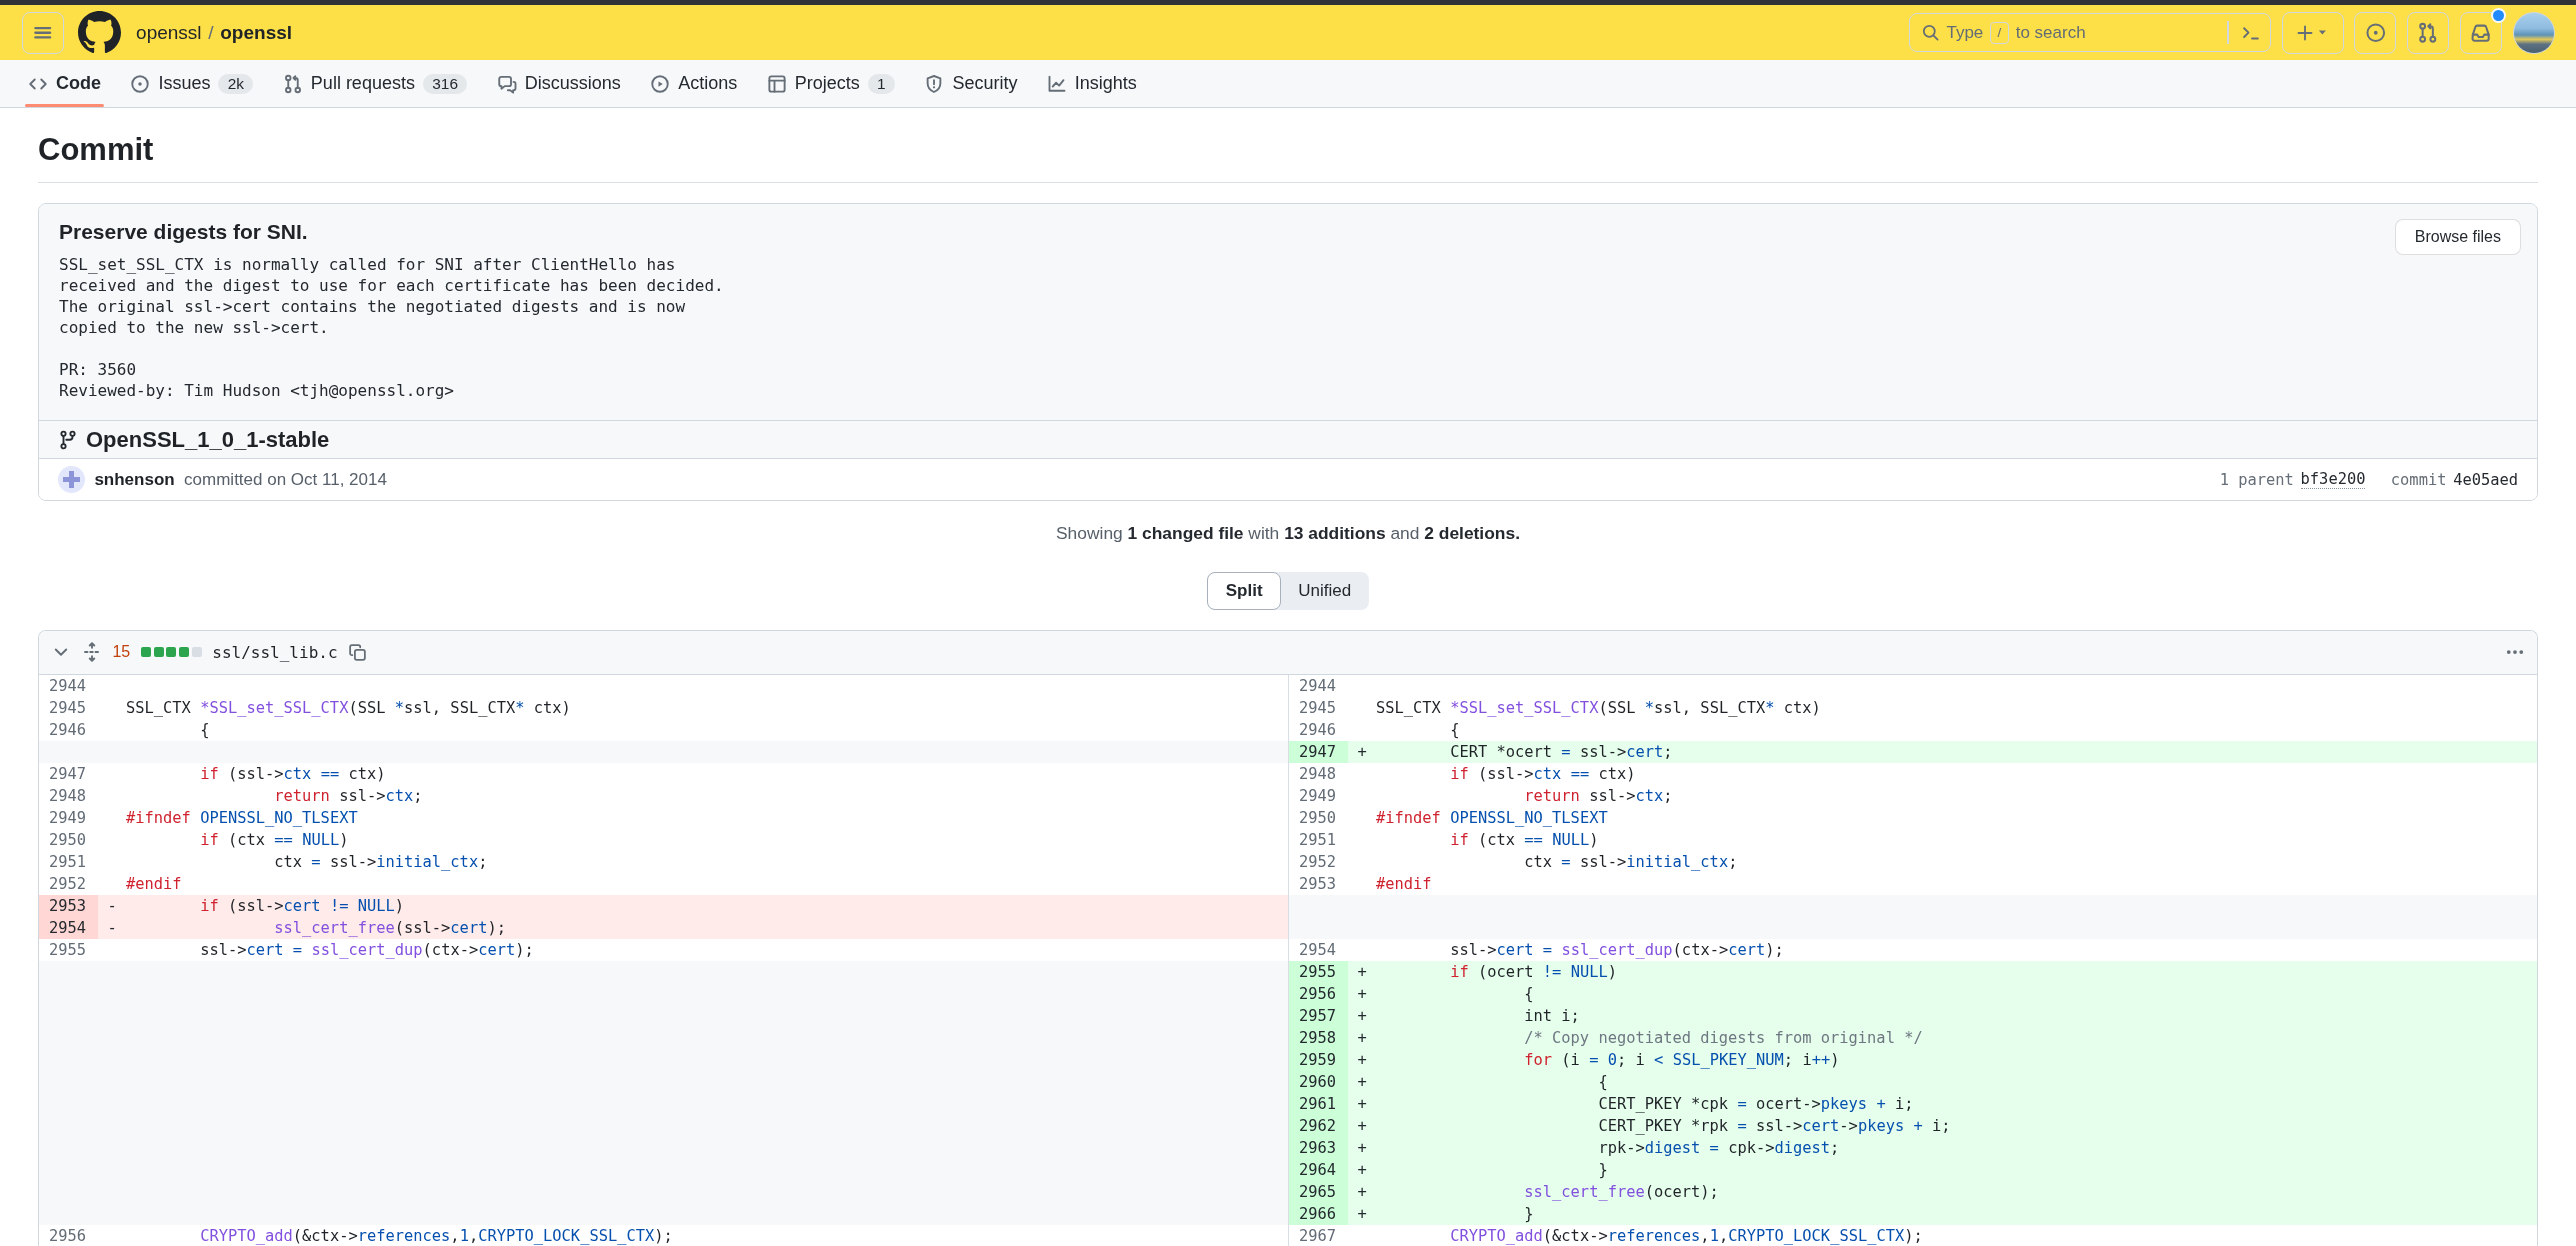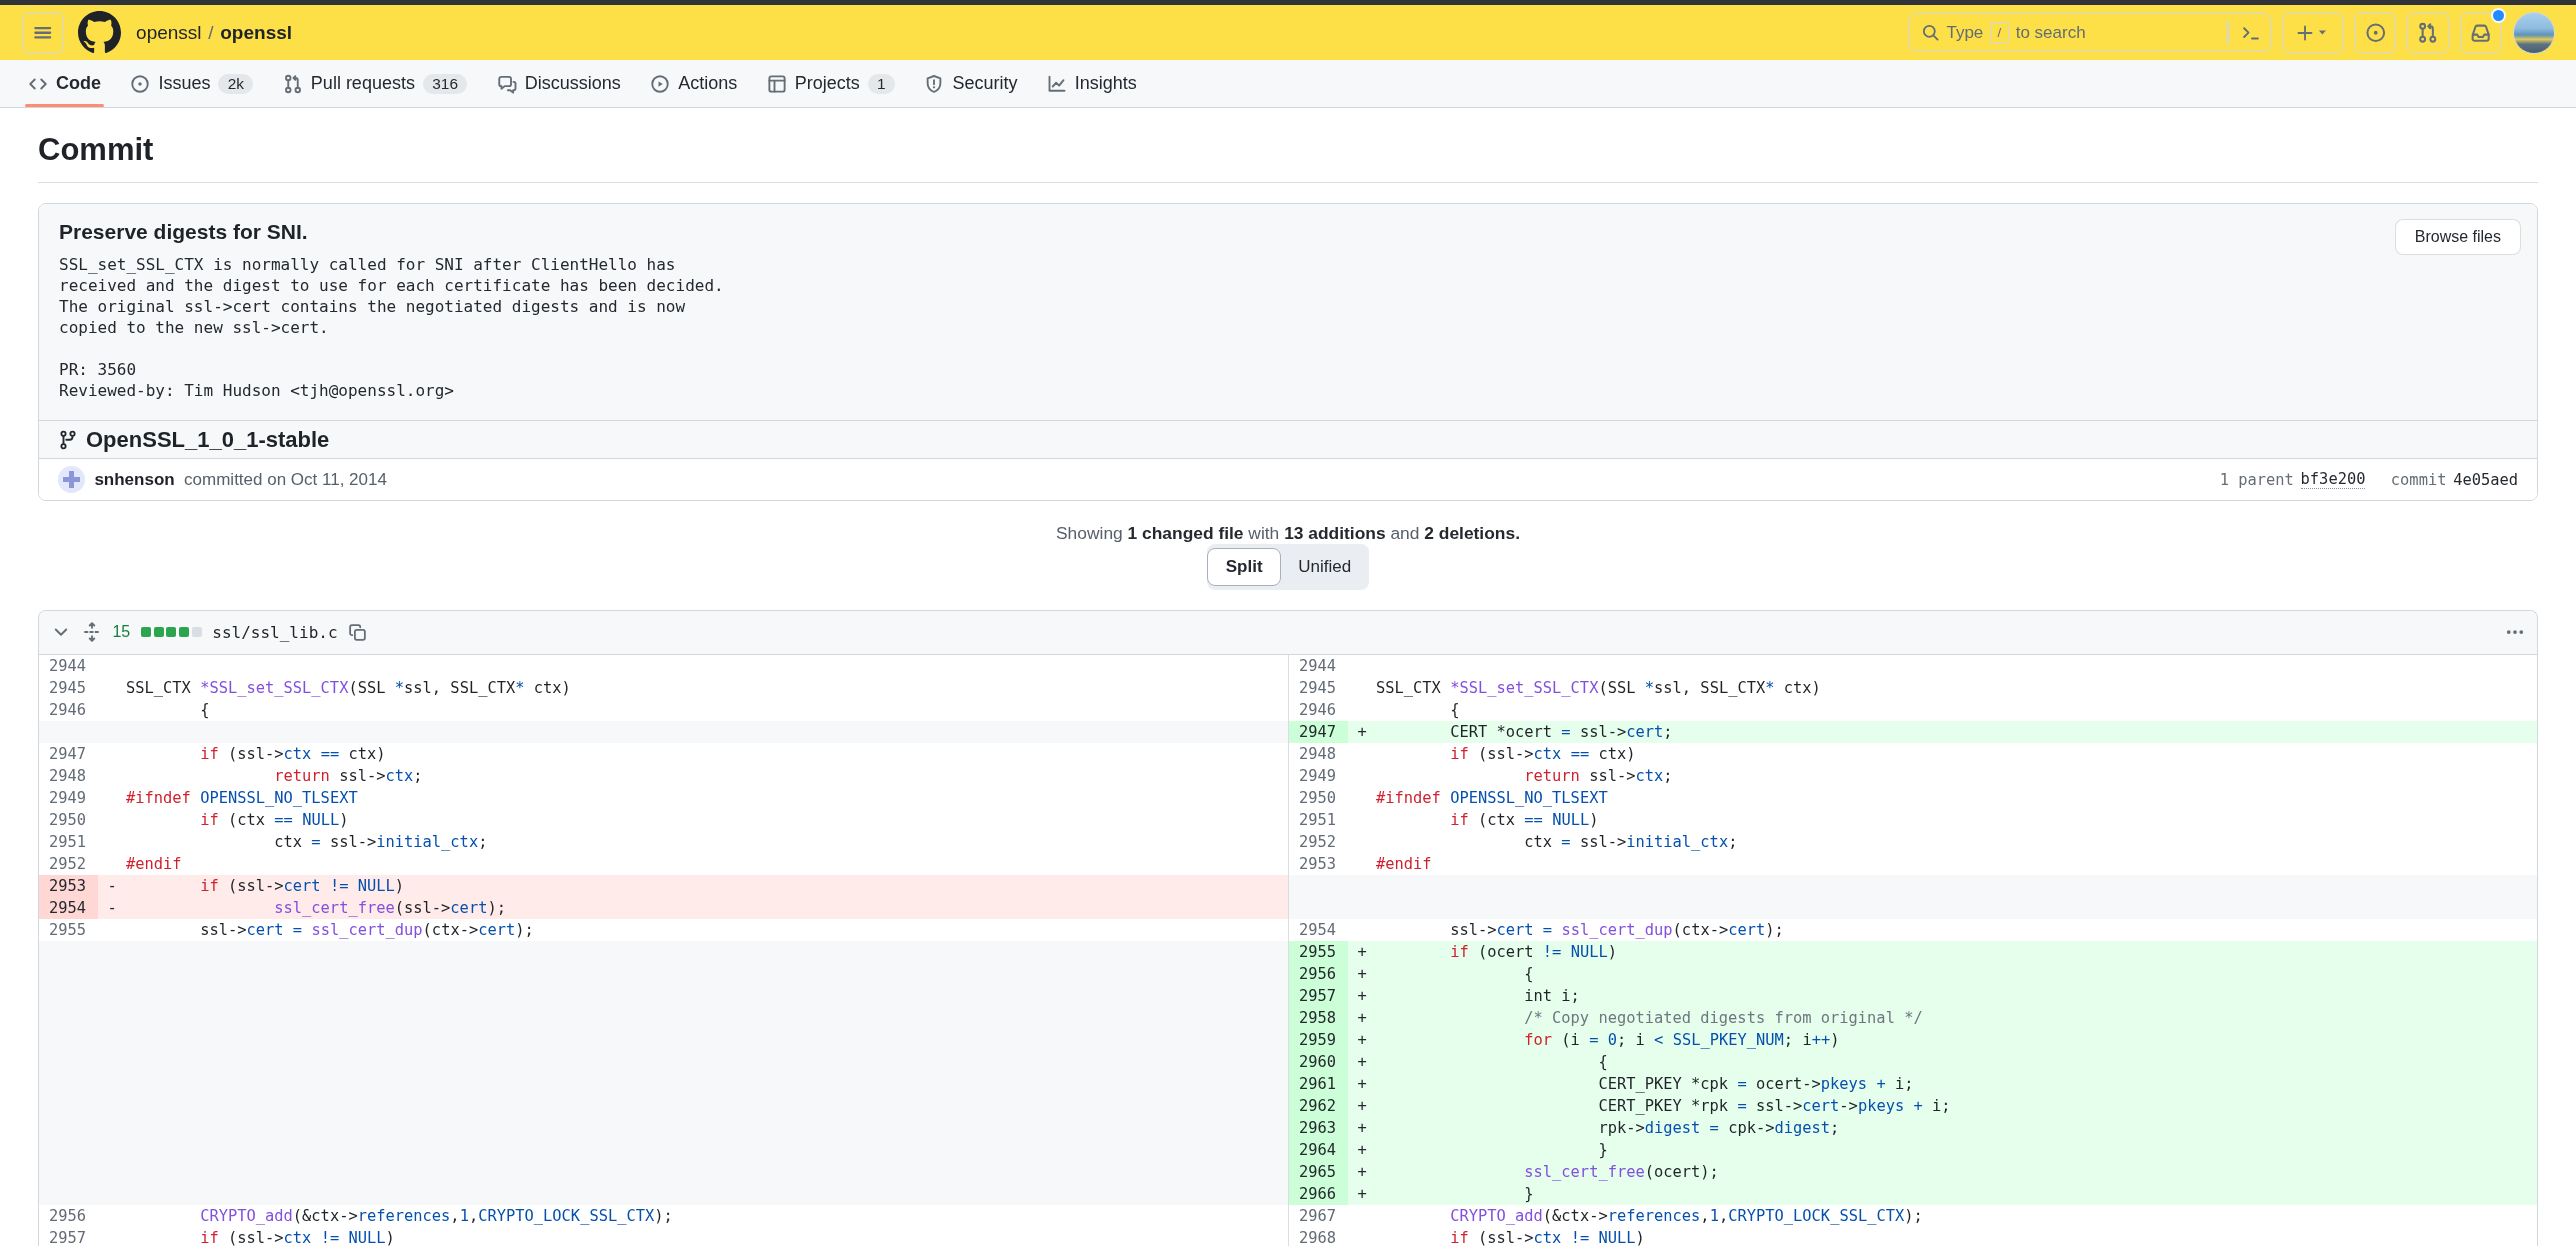--- a/index.html
+++ b/index.html
@@ -65,30 +65,30 @@
   .meta-rest { color:#57606a; }
   .meta-right { margin-left:auto; font-family:"DejaVu Sans Mono","Liberation Mono",monospace;
     font-size:15.4px; color:#656d76; display:flex; gap:6.7px; align-items:center; }
   .sha { color:#24292f; }
   .sha.dotted { border-bottom:1.3px dotted #8c959f; }
   .meta-gap { width:12px; }
 
   .summary-row { margin-top:21.5px; display:flex; align-items:center; justify-content:space-between;flex-direction:column; }
   .summary-text { font-size:17.4px; color:#57606a; }
   .summary-text b { color:#24292f; font-weight:600; }
-  .seg-ctl { background:#eaeef2; border-radius:8px; display:flex; align-items:center; height:46px; }
+  .seg-ctl { background:#eaeef2; border-radius:8px; display:flex; align-items:center; height:38px;margin-top:28px; }
   .seg-item { padding:0 17.4px; font-size:17px; height:38px; display:flex; align-items:center;
     color:#24292f; border-radius:8px; }
   .seg-item.active { background:#fff; border:1.3px solid #a8b1bb; font-weight:600; }
 
   
   .diff-box { margin-top:20px; border:1.3px solid #d0d7de; border-radius:8px 8px 0 0; border-bottom:none; }
   .file-header { height:44px; background:#f6f8fa; border-radius:6.7px 6.7px 0 0;
     border-bottom:1.3px solid #d0d7de; display:flex; align-items:center; padding:0 12px; gap:10.7px; }
-  .changes-num { font-size:16px; color:#15803d; }
+  .changes-num { font-size:16px; color:#c2410c; }
   .blocks { display:flex; gap:2.7px; }
   .blk { width:10px; height:10px; border-radius:2px; }
   .blk.g { background:var(--blockGreen,#2da44e); } .blk.n { background:var(--blockNeutral,#d8dee4); }
   .file-name { font-size:16px; color:#1f2328; }
   .kebab { margin-left:auto; }
 
   .hunk-row { display:flex; background:var(--hunkBg,#ddf4ff); height:29.5px; align-items:stretch; }
   .hunk-gut { width:59px; flex:none; background:var(--hunkGut,#b6dcfa);
     display:flex; align-items:center; justify-content:center; }
   .hunk-text { font-size:15.4px; color:#57606a; display:flex; align-items:center; padding-left:19px; }

